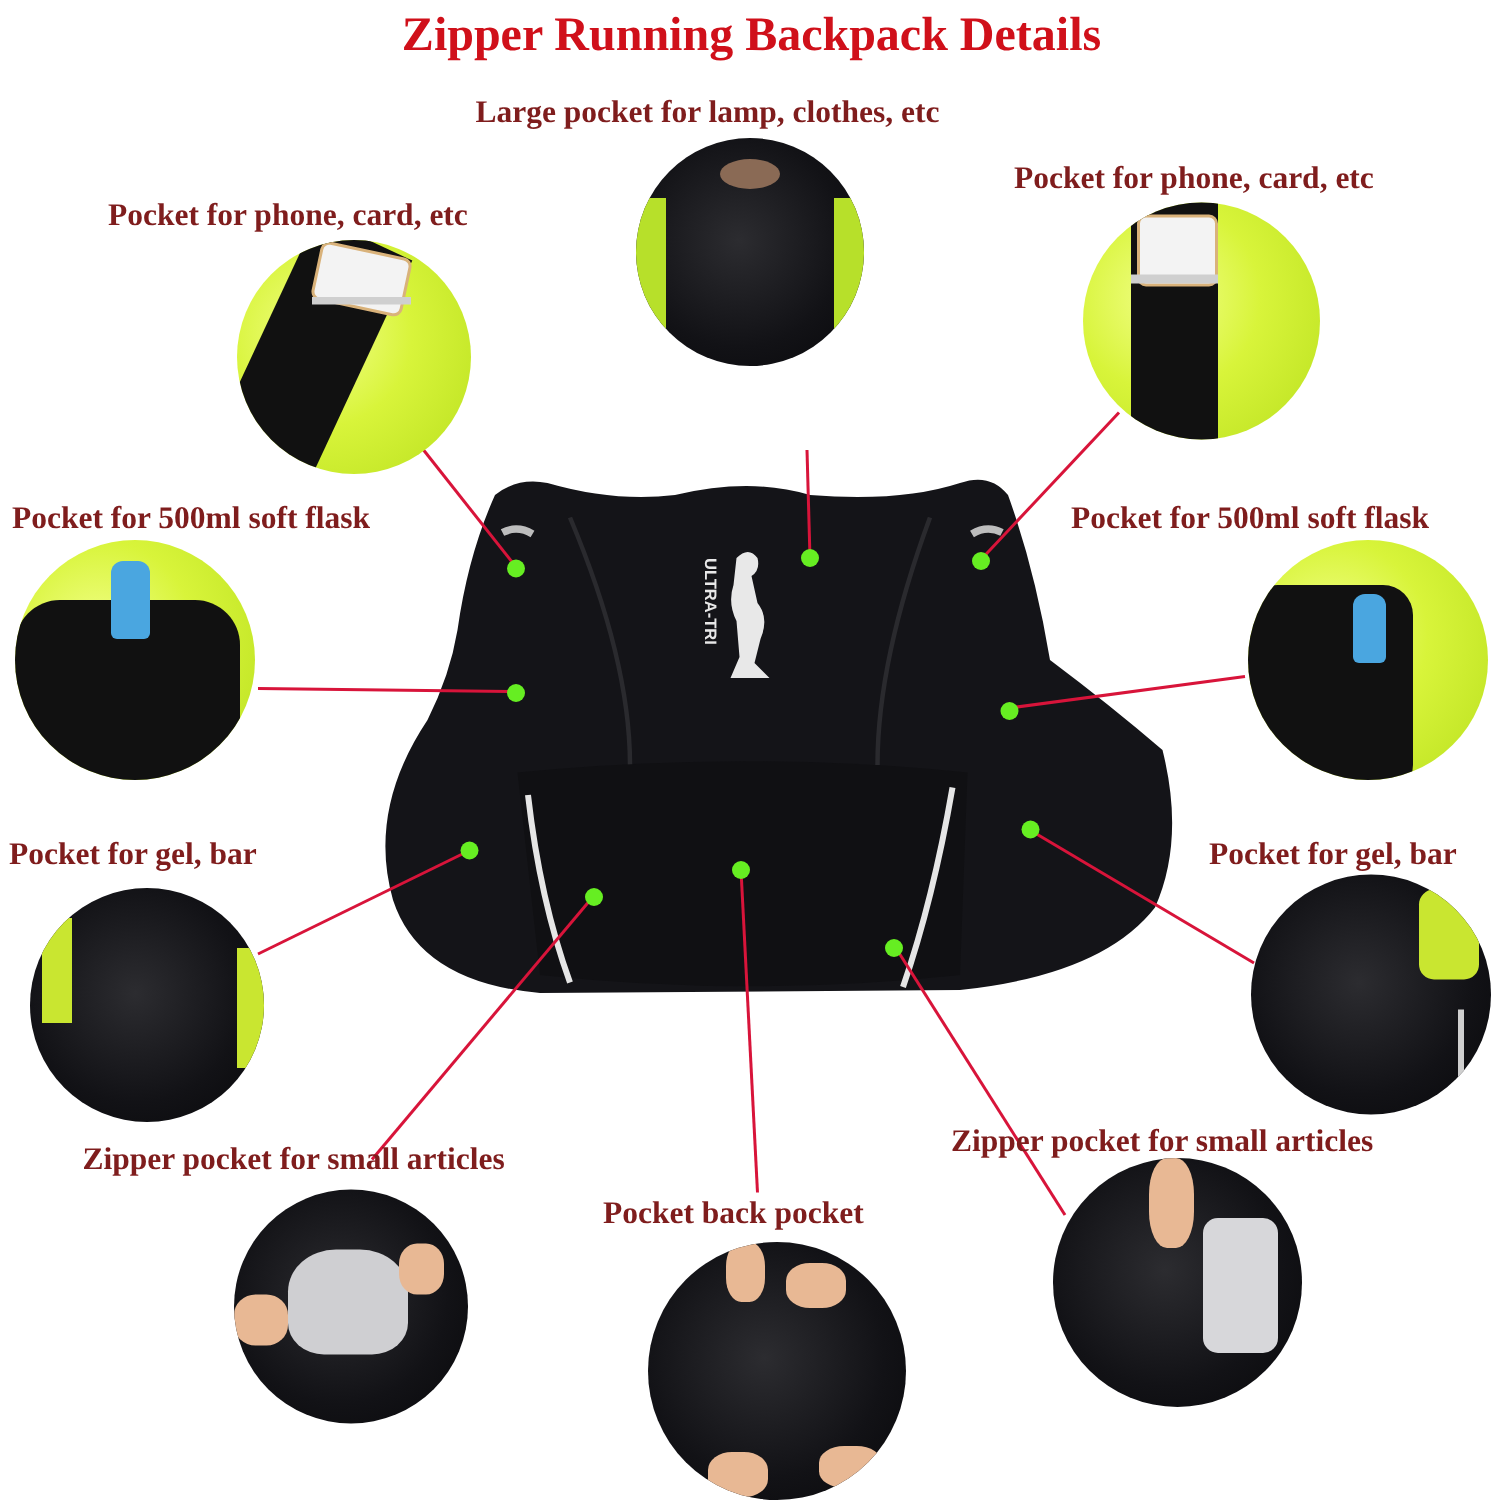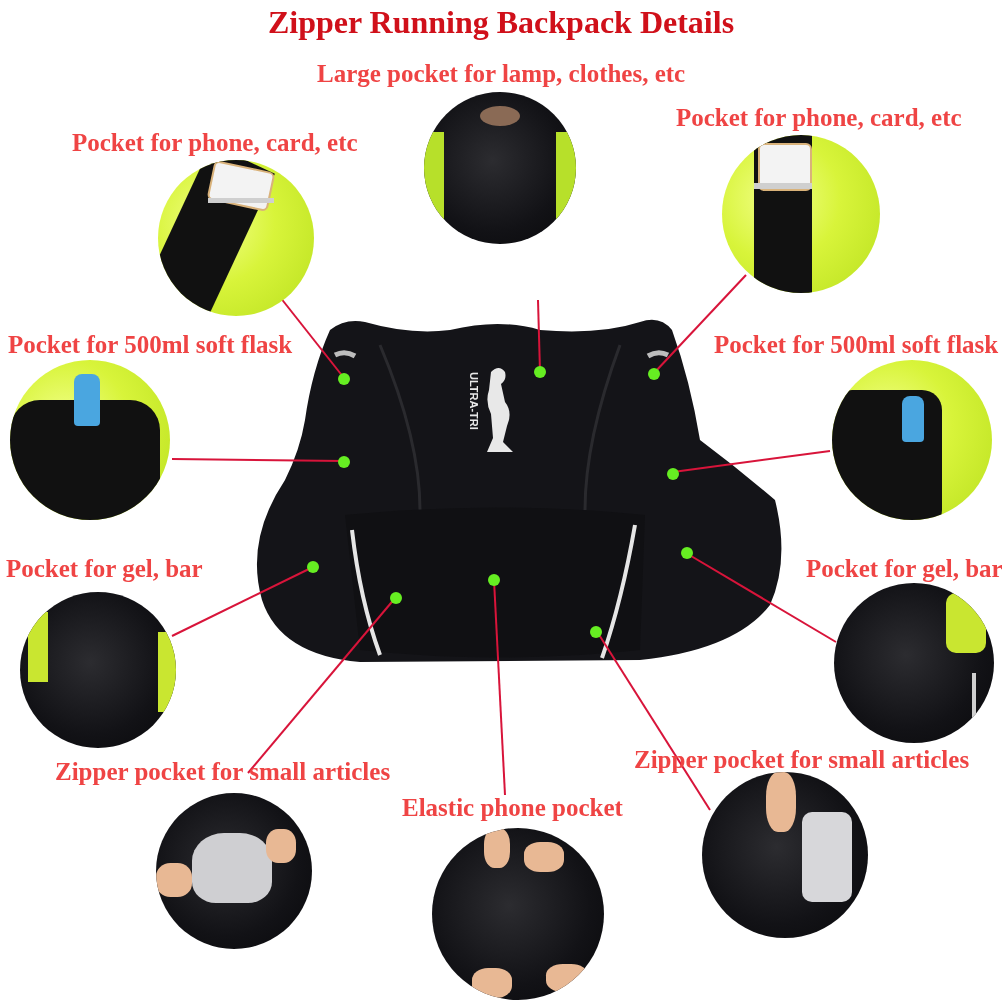--- a/index.html
+++ b/index.html
@@ -1,18 +1,18 @@
 <!DOCTYPE html>
 <html><head>
 <meta charset="utf-8">
 <style>
   html, body { margin: 0; padding: 0; background: #ffffff; }
   body { width: 1002px; height: 1002px; position: relative; overflow: hidden; font-family: "Liberation Serif", "DejaVu Serif", serif; }
   .title { position: absolute; left: 0; top: 2px; width: 1002px; text-align: center; color: #d0101a; font-weight: bold; font-size: 32px; line-height: 40px; }
-  .label { position: absolute; font-weight: bold; color: #ef4444; font-size: 25px; line-height: 24px; white-space: nowrap; }
+  .label { position: absolute; font-weight: bold; color: #7f1d1d; font-size: 21px; line-height: 24px; white-space: nowrap; }
   .circle { position: absolute; border-radius: 50%; overflow: hidden; }
   .c-lime { background: radial-gradient(circle at 35% 40%, #f2ff8a 0%, #d8f43a 45%, #b9e01e 100%); }
   .c-dark { background: radial-gradient(circle at 45% 45%, #2c2c30 0%, #121216 60%, #08080a 100%); }
   .strap { position: absolute; background: #111; }
   .phone { position: absolute; background: #f3f3f3; border: 2px solid #d9b27a; border-radius: 6px; }
   .reflect { position: absolute; background: #cfcfcf; }
   .flask { position: absolute; background: #4aa6e0; border-radius: 8px 8px 4px 4px; }
   .hand { position: absolute; background: #e8b894; border-radius: 40%; }
   .vest { position: absolute; left: 0; top: 0; }
   svg.overlay { position: absolute; left: 0; top: 0; pointer-events: none; }
@@ -119,21 +119,21 @@
   <div style="position:absolute;left:138px;top:90px;width:4px;height:60px;background:#cfcfcf;"></div>
 </div>
 
 <div class="label" style="left:55px; top:760px;">Zipper pocket for small articles</div>
 <div class="circle c-dark" style="left:156px; top:793px; width:156px; height:156px;">
   <div style="position:absolute;left:36px;top:40px;width:80px;height:70px;background:#cfcfd2;border-radius:40% 40% 30% 30%;"></div>
   <div class="hand" style="left:0;top:70px;width:36px;height:34px;"></div>
   <div class="hand" style="left:110px;top:36px;width:30px;height:34px;"></div>
 </div>
 
-<div class="label" style="left:402px; top:796px;">Elastic phone pocket</div>
+<div class="label" style="left:402px; top:796px;">Pocket back pocket</div>
 <div class="circle c-dark" style="left:432px; top:828px; width:172px; height:172px;">
   <div class="hand" style="left:52px;top:0;width:26px;height:40px;"></div>
   <div class="hand" style="left:92px;top:14px;width:40px;height:30px;"></div>
   <div class="hand" style="left:40px;top:140px;width:40px;height:30px;"></div>
   <div class="hand" style="left:114px;top:136px;width:42px;height:28px;"></div>
 </div>
 
 <div class="label" style="left:634px; top:748px;">Zipper pocket for small articles</div>
 <div class="circle c-dark" style="left:702px; top:772px; width:166px; height:166px;">
   <div class="hand" style="left:64px;top:0;width:30px;height:60px;"></div>

